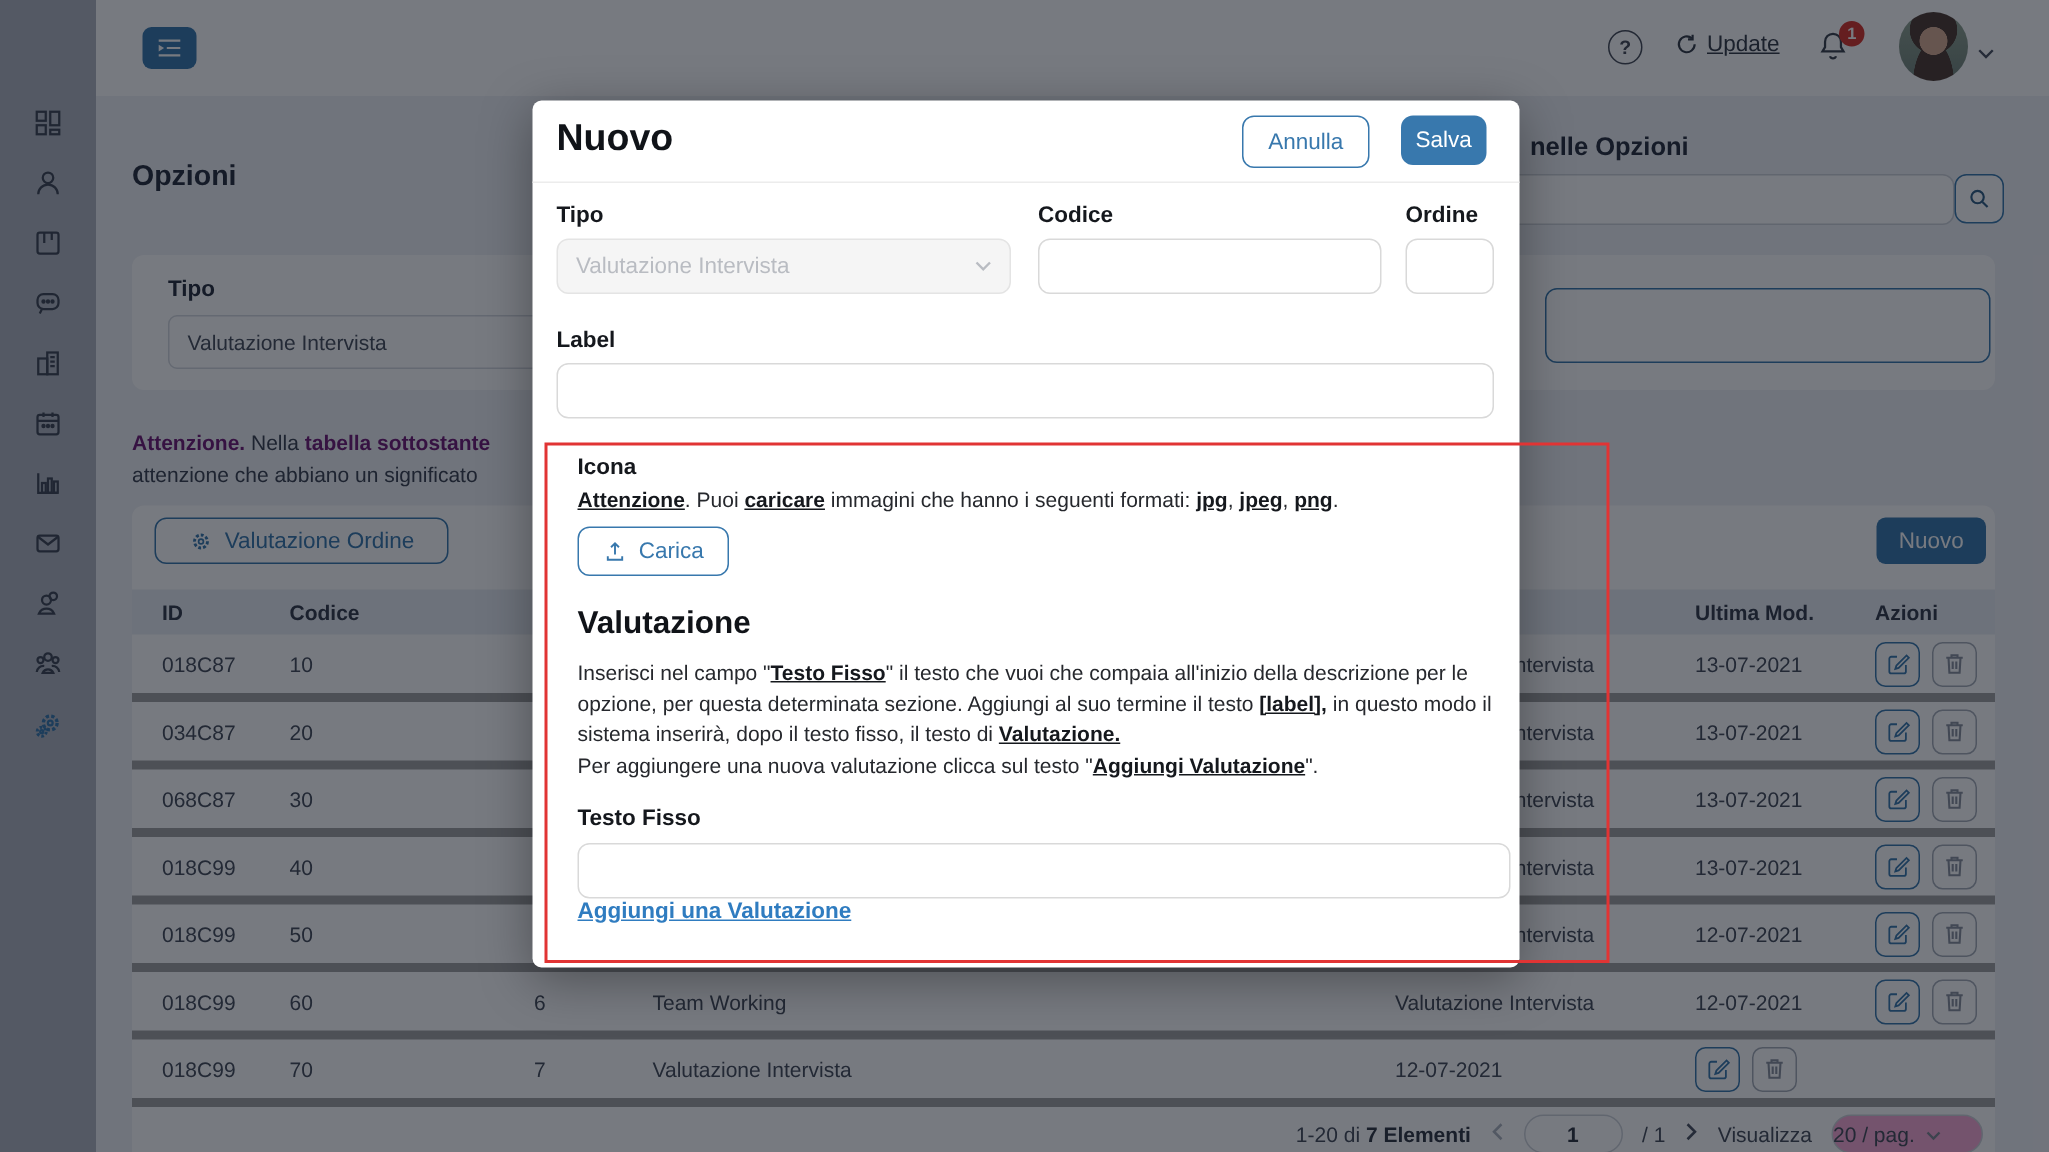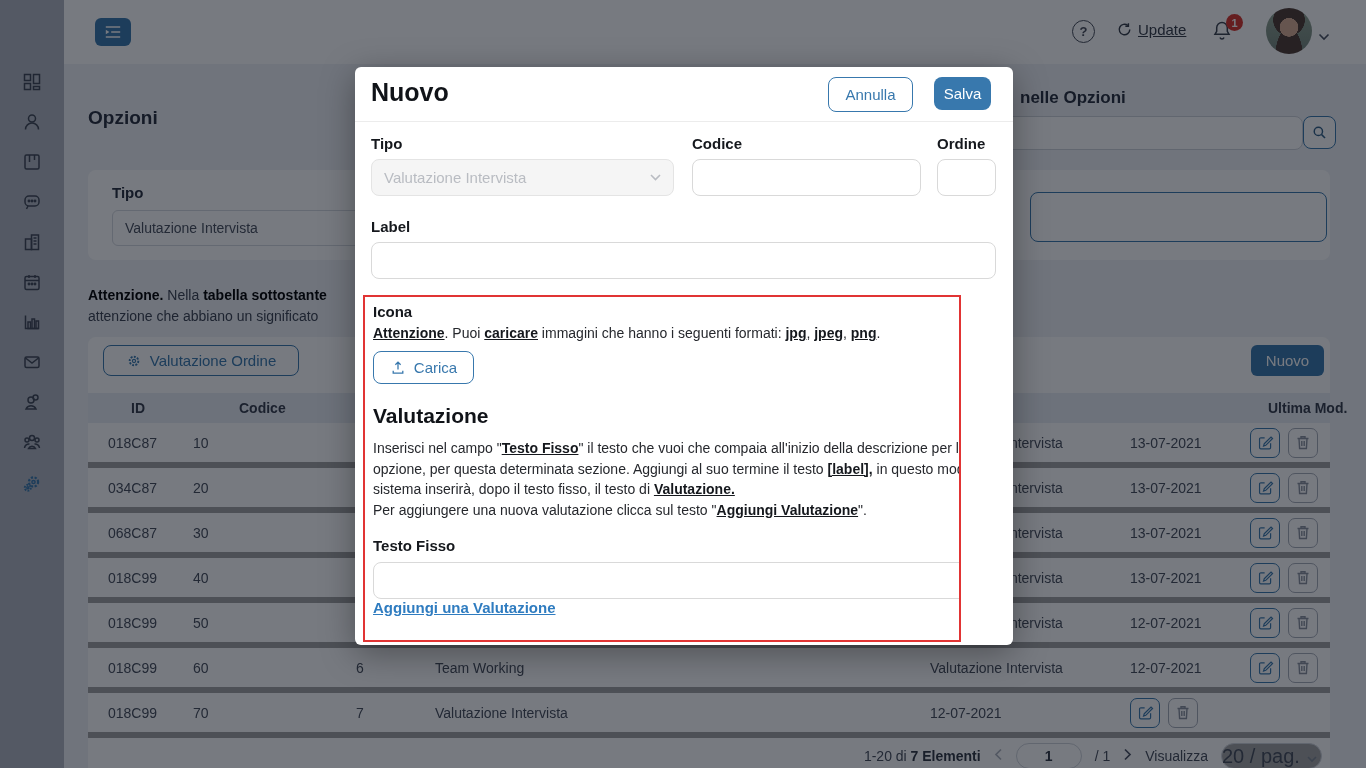--- a/index.html
+++ b/index.html
@@ -37,60 +37,60 @@
   .search-input { position:absolute; left:830px; top:116px; width:473px; height:34px; background:#fff; border:1px solid #cfd3da; border-radius:8px; z-index:1; }
   .search-btn { position:absolute; left:1303px; top:116px; width:33px; height:33px; border:1.5px solid #3878ad; border-radius:8px; background:#fff; display:flex; align-items:center; justify-content:center; z-index:1; }
   .search-btn svg { width:18px; height:18px; stroke:#2f5d84; fill:none; stroke-width:1.6; }
 
   .filter-card { position:absolute; left:88px; top:170px; width:1242px; height:90px; background:#fff; border-radius:8px; z-index:1; }
   .filter-label { position:absolute; left:24px; top:14px; font-size:15px; font-weight:700; color:#272e3c; }
   .filter-select { position:absolute; left:24px; top:40px; width:540px; height:36px; border:1px solid #d6d9df; border-radius:6px; background:#fff; font-size:14px; color:#474e5c; display:flex; align-items:center; padding:0 12px; }
   .filter-focus { position:absolute; left:942px; top:22px; width:297px; height:50px; border:1.6px solid #3878ad; border-radius:8px; background:#fff; }
 
   .notice { position:absolute; font-size:14px; line-height:21px; color:#3a4150; z-index:1; }
-  .notice b { color:#000000; }
+  .notice b { color:#701a75; }
   .notice-left { left:88px; top:285px; width:280px; }
   .notice-right { left:1014px; top:285px; width:330px; }
 
   .table-card { position:absolute; left:88px; top:337px; width:1242px; height:431px; background:#fff; border-radius:8px 8px 0 0; z-index:1; }
   .btn-outline { border:1.5px solid #3878ad; color:#3878ad; background:#fff; border-radius:8px; font-size:15px; display:flex; align-items:center; justify-content:center; gap:8px; }
   .btn-fill { background:#3878ad; color:#fff; border-radius:6px; font-size:15px; display:flex; align-items:center; justify-content:center; border:none; }
   .personalizza { position:absolute; left:15px; top:8px; width:196px; height:31px; }
   .personalizza svg { width:16px; height:16px; stroke:#3878ad; fill:none; }
   .nuovo-btn { position:absolute; left:1163px; top:8px; width:73px; height:31px; }
   .tgrid { display:grid; grid-template-columns:20px 85px 163px 79px 495px 200px 120px 1fr; align-items:center; }
-  .thead { position:absolute; left:0; top:56px; width:1242px; height:30px; background:#e9edf4; font-size:14px; font-weight:700; color:#343b49;gap:23px; }
+  .thead { position:absolute; left:0; top:56px; width:1242px; height:30px; background:#e9edf4; font-size:14px; font-weight:700; color:#343b49; }
   .trow { position:absolute; left:0; width:1242px; height:45px; border-bottom:6px solid #a3a3a3; font-size:14px; color:#454c5a; }
   .act-cell { display:flex; gap:8px; align-items:center; }
   .icon-btn { width:30px; height:30px; border-radius:7px; display:flex; align-items:center; justify-content:center; }
   .icon-btn.edit { border:1.5px solid #3878ad; }
   .icon-btn.edit svg { width:17px; height:17px; stroke:#3878ad; fill:none; stroke-width:1.4; }
   .icon-btn.trash { border:1.5px solid #a7adb8; }
   .icon-btn.trash svg { width:16px; height:17px; stroke:#8a919e; fill:none; stroke-width:1.4; }
 
   .pagination { position:absolute; right:8px; top:406px; display:flex; align-items:center; gap:13px; font-size:14px; color:#454c5a; }
   .pagination b { color:#2f3542; }
   .page-box { width:66px; height:26px; border:1px solid #cfd3da; border-radius:13px; text-align:center; font-size:14px; font-weight:700; color:#2f3542; background:#fff; }
-  .pp-select { width:101px; height:26px; border:1px solid #cfd3da; border-radius:13px; background:#a3a3a3; display:flex; align-items:center; justify-content:flex-start; gap:7px; font-size:20px; color:#454c5a; }
+  .pp-select { width:101px; height:26px; border:1px solid #cfd3da; border-radius:13px; background:#f9a8d4; display:flex; align-items:center; justify-content:flex-start; gap:7px; font-size:14px; color:#454c5a; }
   .chev-sm svg { width:10px; height:7px; stroke:#7d8591; fill:none; stroke-width:1.6; }
   .pg-arrow svg { width:9px; height:13px; fill:none; stroke-width:1.7; }
 
   
   .overlay { position:absolute; inset:0; background:rgba(8,12,24,0.55); z-index:10; }
   .modal { position:absolute; left:355px; top:67px; width:658px; height:578px; background:#fff; border-radius:6px; box-shadow:0 8px 34px rgba(0,0,0,.35); z-index:20; }
   .m-title { position:absolute; left:16px; top:11px; font-size:25px; font-weight:800; color:#101318; }
   .m-annulla { position:absolute; left:473px; top:10px; width:85px; height:35px; border-radius:8px; }
   .m-salva { position:absolute; left:579px; top:10px; width:57px; height:33px; border-radius:8px; }
   .m-divider { position:absolute; left:0; top:54px; width:658px; height:1px; background:#ececec; }
   .m-label { position:absolute; font-size:15px; font-weight:700; color:#15181d; }
   .m-input { position:absolute; height:37px; border:1px solid #d9d9d9; border-radius:8px; background:#fff; font-size:14px; padding:0 10px; color:#333; }
   .m-select-disabled { position:absolute; left:16px; top:92px; width:303px; height:37px; background:#f5f5f5; border:1px solid #e4e4e4; border-radius:8px; color:#b9bcc2; font-size:15px; display:flex; align-items:center; padding:0 12px; justify-content:space-between; }
   .m-select-disabled svg { width:11px; height:7px; stroke:#b9bcc2; fill:none; stroke-width:1.6; }
 
-  .red-box { position:absolute; left:8px; top:228px; width:598px; height:347px; border:2px solid #e13434; padding:4px 8px; overflow:hidden; }
+  .red-box { position:absolute; left:8px; top:228px; width:710px; height:347px; border:2px solid #e13434; padding:4px 20px; overflow:hidden; }
   .rb-h1 { font-size:15px; font-weight:700; color:#15181d; margin-top:2px; }
   .rb-attn { font-size:14px; color:#26282d; margin-top:5px; }
   .rb-attn b, .rb-para b { color:#15181d;text-decoration:underline; }
   .carica-btn { width:101px; height:33px; margin-top:10px; border-radius:8px; }
   .carica-btn svg { width:16px; height:16px; stroke:#3878ad; fill:none; stroke-width:1.6; }
   .rb-h2 { font-size:21px; font-weight:800; color:#101318; margin-top:20px; }
   .rb-para { font-size:14px; line-height:20.5px; color:#26282d; margin-top:10px; width:622px; }
   .rb-testo { font-size:15px; font-weight:700; color:#15181d; margin-top:17px; }
   .rb-input { position:static; display:block; width:622px; height:37px; border:1px solid #d9d9d9; border-radius:8px; margin-top:8px; }
   .rb-link { display:inline-block; font-size:15px; font-weight:700; color:#2f7cc0; text-decoration:underline; }

